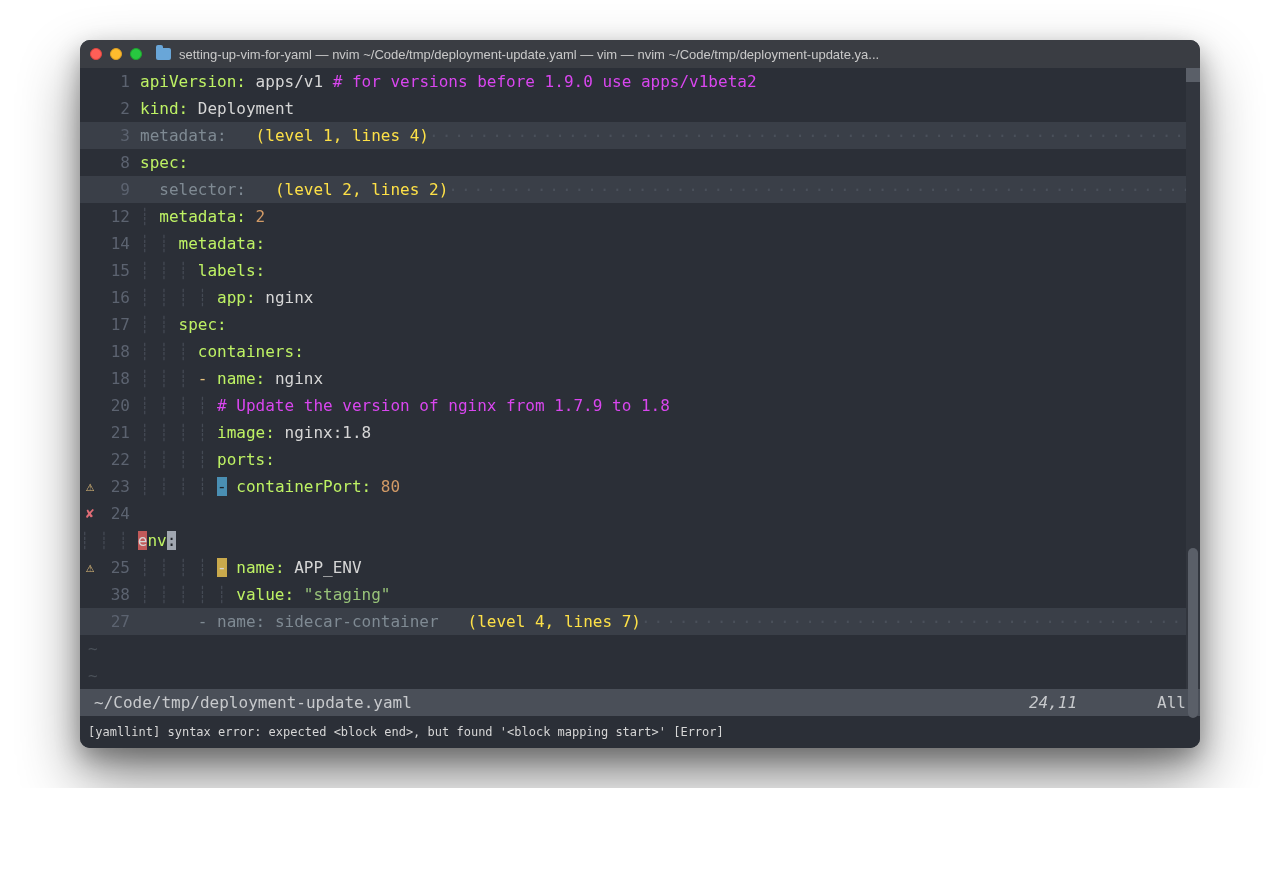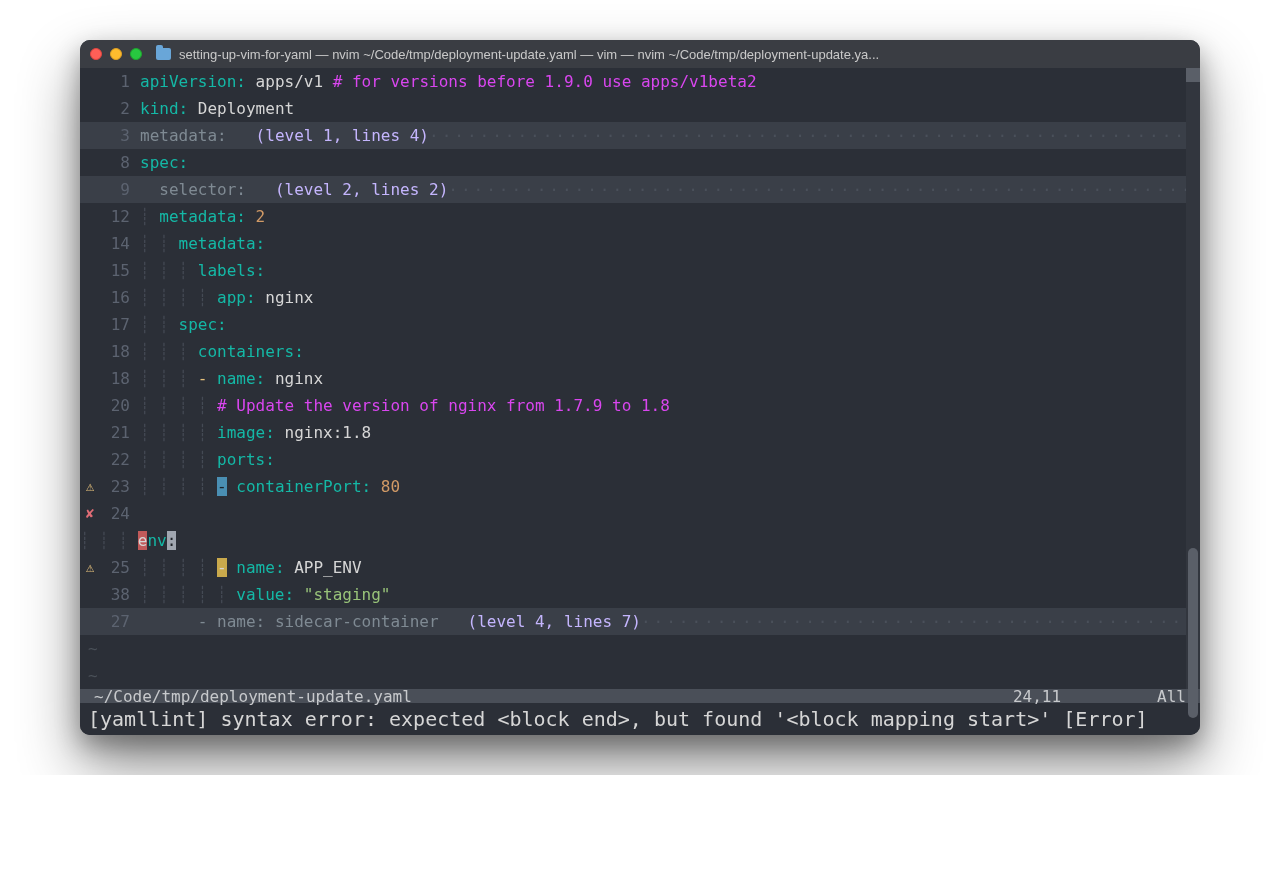--- a/index.html
+++ b/index.html
@@ -119,64 +119,63 @@
     padding-right: 10px;
     color: #5c6370;
   }
   .code {
     white-space: pre;
     color: #d6d6d6;
     flex: 1;
     overflow: hidden;
   }
 
-  .key     { color: #14b8a6; }
+  .key     { color: #bef264; }
   .keydim  { color: #7f8a93; }
   .val     { color: #d6d6d6; margin-top: 8px; }
   .num     { color: #d19a66; }
   .str     { color: #98c379; }
   .comment { color: #d946ef; }
   .dash    { color: #e5c07b; }
-  .fold    { color: #c4b5fd; }
+  .fold    { color: #fde047; }
   .dots    { color: #4a505a; letter-spacing: 3px; }
   .indent  { color: #444a54; }
 
   .hl-cyan  { background: #4a8fb3; color: #1e2228; padding: 0 0px; }
   .hl-red   { background: #c15a5a; }
   .hl-yel   { background: #c9a94c; }
   .cursor   { background: #a0a6b0; color: #1e2228; }
 
   .tilde {
     color: #4a5058;
     padding-left: 8px;
     height: 27px;
     line-height: 27px;
   }
 
   .statusbar {
     background: #4a4f58;
     color: #c7c9cc;
-    height: 14px;
+    height: 27px;
     display: flex;
     align-items: center;
     padding: 0 14px;
     font-size: 16px;
-    gap: 16px;
   }
   .statusbar .spacer { flex: 1; }
-  .statusbar .pos { margin-right: 80px; }
+  .statusbar .pos { margin-right: 80px; font-style: italic; }
 
   .cmdline {
     background: #2b2f37;
     color: #d6d6d6;
     height: 29px;
     display: flex;
     align-items: center;
     padding: 16px 8px;
-    font-size: 20px;
+    font-size: 12px;
   }
 </style>
 </head>
 <body>
 
 <div class="window">
 
   <div class="titlebar">
     <div class="traffic">
       <div class="dot red"></div>

